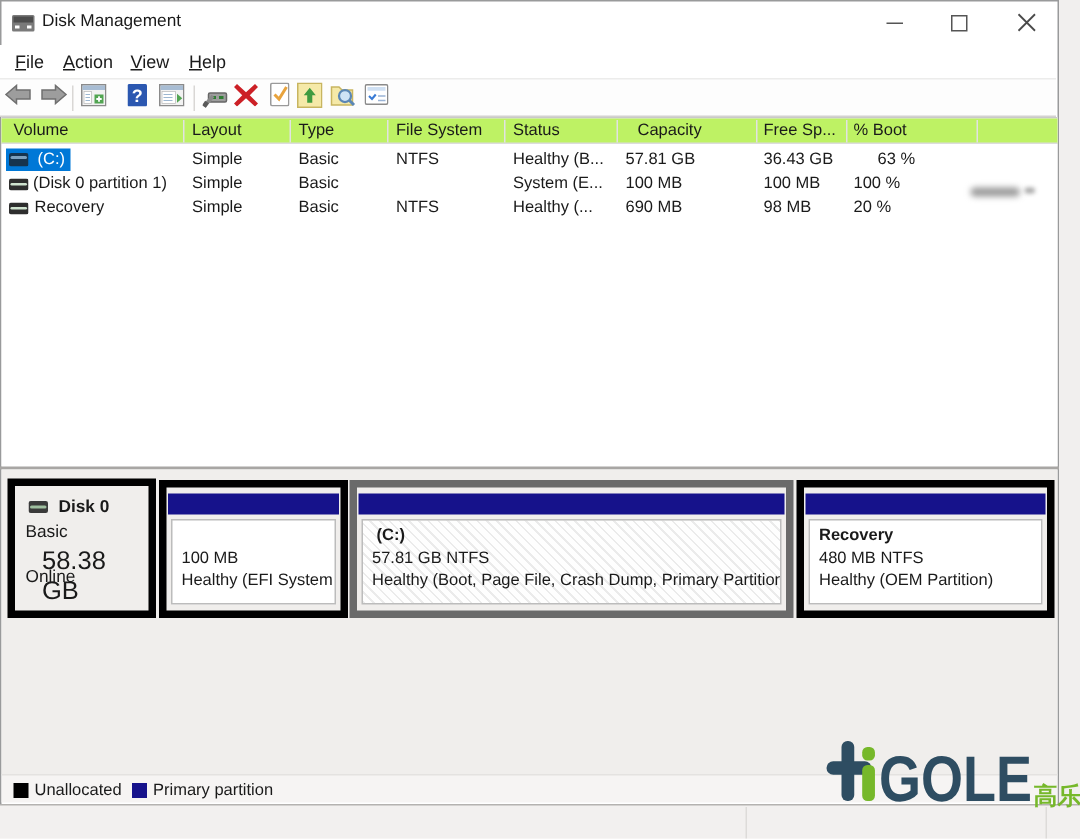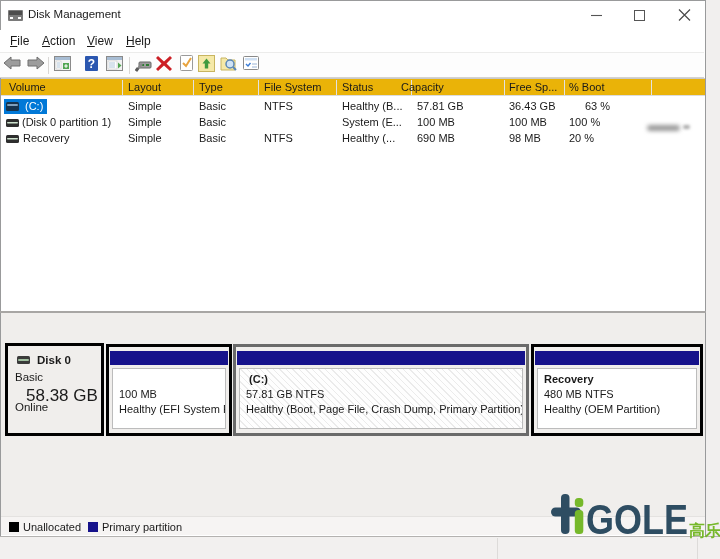--- a/index.html
+++ b/index.html
@@ -10,28 +10,28 @@
 
 #title { left:28px; top:8px; font-size:11.5px; color:#1a1a1a; }
 
 #menubar { left:0; top:30px; width:704px; height:22px; background:#fff; font-size:12px; color:#1a1a1a; }
 .mi { position:absolute; top:4px; }
 .mi u { text-decoration:underline; }
 #toolbar { left:0; top:52px; width:704px; height:26px; background:#fdfdfd; border-top:1px solid #ececeb; border-bottom:1px solid #d4d2d0; }
 .tsep { position:absolute; top:4px; width:1px; height:17px; background:#d9d7d5; }
 
 #listpane { left:1px; top:78px; width:704px; height:233px; background:#fff; }
-#lhead { position:absolute; left:0; top:1px; width:704px; height:17px; background:#eab308; border-bottom:1px solid #dcdcdc; font-size:11px; color:#1a1a1a; }
+#lhead { position:absolute; left:0; top:1px; width:704px; height:17px; background:#bef264; border-bottom:1px solid #dcdcdc; font-size:11px; color:#1a1a1a; }
 .hsep { position:absolute; top:1px; width:1px; height:15px; background:#e2e2e2; }
 .hl { position:absolute; top:2px; }
 .row { position:absolute; left:0; width:704px; height:16px; font-size:11px; color:#1a1a1a; }
 .c { position:absolute; top:1px; white-space:nowrap; }
 
 #diskpane { left:1px; top:313px; width:704px; height:203px; background:#f0eeec; }
-.dbox { position:absolute; border:3px solid #000000;margin-top:24px; }
+.dbox { position:absolute; border:5px solid #000000; }
 #dlabel { left:4px; top:6px; width:99px; height:93px; background:#f0eeec; font-size:11px; color:#1a1a1a; }
 .part { background:#f0eeec; top:7px; height:92px; }
 .band { position:absolute; left:1px; right:1px; top:4px; height:14px; background:#16128b; }
 .ibox { position:absolute; left:3px; right:3px; top:21px; bottom:4px; background:#fff; border:1px solid #bcbcbc; font-size:11px; color:#1a1a1a; padding:3px 0 0 6px; line-height:15px; white-space:nowrap; overflow:hidden; }
 .hatch { background:repeating-linear-gradient(45deg, #ebebeb 0px, #ebebeb 1.2px, #fefefe 1.2px, #fefefe 4.6px); }
 #legend { left:1px; top:516px; width:704px; height:19px; background:#f6f4f3; border-top:1px solid #e4e2e0; font-size:11px; color:#1a1a1a; }
 .lsq { position:absolute; top:5px; width:10px; height:10px; }
 #botstrip { left:0; top:536px; width:720px; height:23px; background:#f2f0ef; border-top:1px solid #b4b2b0; }
 svg { position:absolute; }
 </style>
@@ -126,21 +126,21 @@
     <span class="hsep" style="left:335px"></span>
     <span class="hsep" style="left:410px"></span>
     <span class="hsep" style="left:503px"></span>
     <span class="hsep" style="left:563px"></span>
     <span class="hsep" style="left:650px"></span>
     <span class="hl" style="left:8px">Volume</span>
     <span class="hl" style="left:127px">Layout</span>
     <span class="hl" style="left:198px">Type</span>
     <span class="hl" style="left:263px">File System</span>
     <span class="hl" style="left:341px">Status</span>
-    <span class="hl" style="left:400px">Capacity</span>
+    <span class="hl" style="left:424px">Capacity</span>
     <span class="hl" style="left:508px">Free Sp...</span>
     <span class="hl" style="left:568px">% Boot</span>
   </div>
 
   <div class="row" style="top:21px">
     <div style="position:absolute;left:3px;top:0;width:43px;height:15px;background:#0078d7"></div>
     <svg style="left:5px;top:3px" width="13" height="9" viewBox="0 0 13 9">
         <rect width="13" height="9" rx="1.5" fill="#16344e"></rect>
         <rect x="1" y="2" width="11" height="2" rx="1" fill="#7da0bd"></rect>
       </svg>

